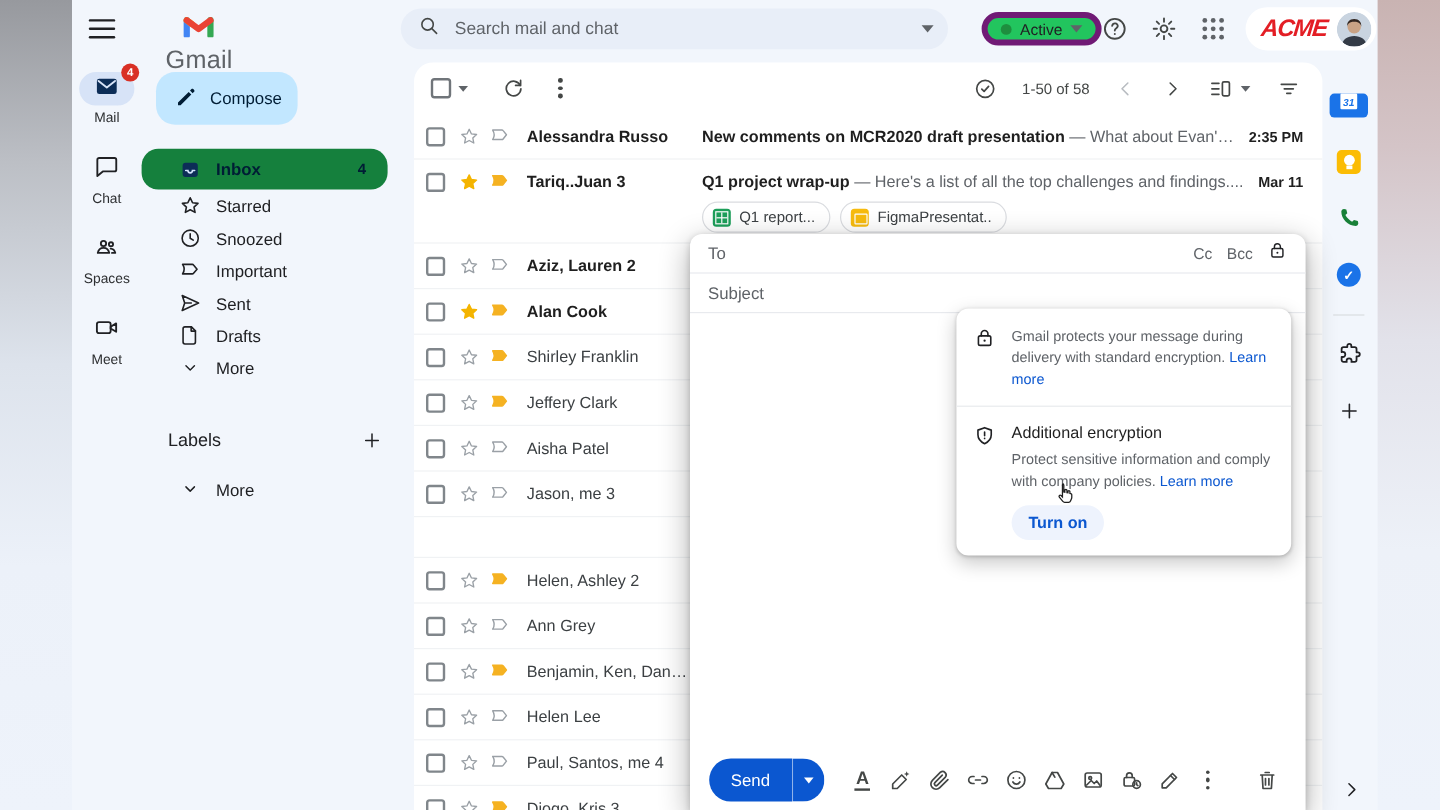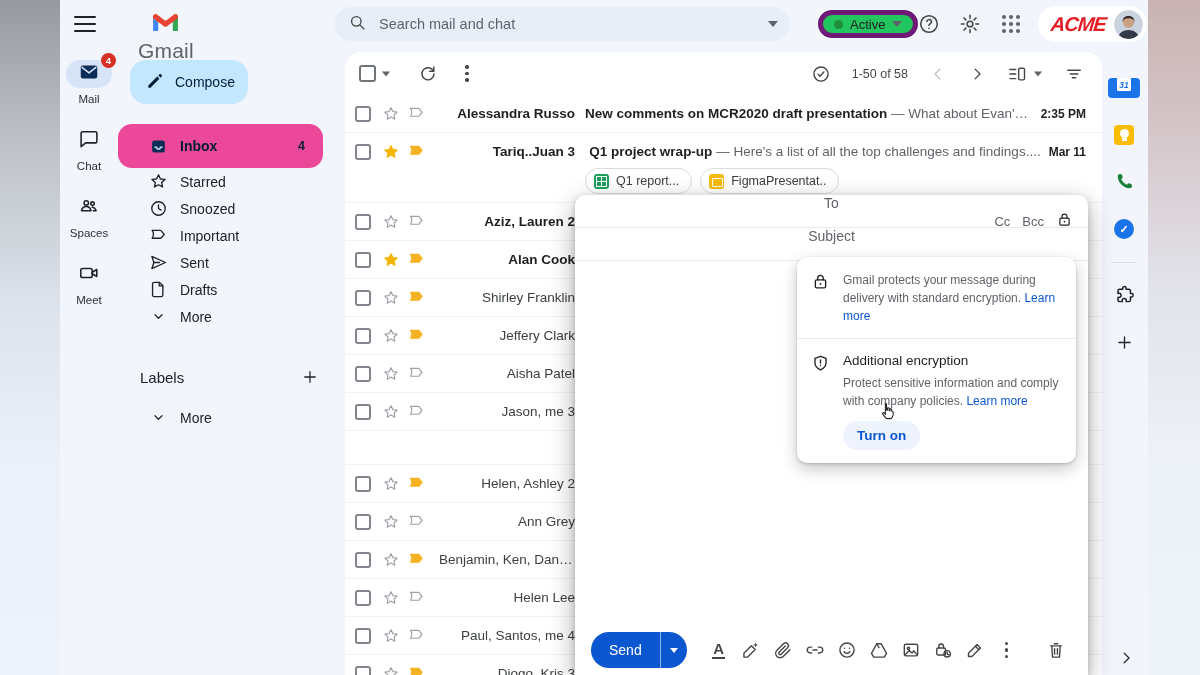--- a/index.html
+++ b/index.html
@@ -42,21 +42,21 @@
   .rail-badge { position:absolute; top:-7px; right:-4px; min-width:15px; height:15px; background:#d93025; color:#fff; border-radius:8px; font-size:9.5px; font-weight:700; display:flex; align-items:center; justify-content:center; padding:0 3px; }
 
   
   .sidebar { position:absolute; left:118px; top:48px; width:227px; bottom:0; z-index:4; }
   .compose-btn { margin:12px 0 0 12px; height:44px; width:118px; background:#c2e7ff; border:none; border-radius:16px; display:flex; align-items:center; gap:10px; padding:0 15px; cursor:pointer; }
   .compose-label { font-size:14px; font-weight:500; color:#001d35; }
   .side-items { margin-top:20px; }
   .side-item { height:27px; display:flex; align-items:center; padding-left:30px; cursor:pointer; border-radius:14px; margin-right:22px; }
   .side-item .si-icon { width:20px; height:20px; display:flex; align-items:center; justify-content:center; }
   .side-item .si-label { margin-left:12px; font-size:14px; color:#202124; }
-  .side-item.active { background:#ec4899; height:44px; }
+  .side-item.active { background:#15803d; height:34px; }
   .side-item.active .si-label { font-weight:700; color:#001d35; }
   .side-count { margin-left:auto; padding-right:18px; font-size:12.5px; font-weight:700; color:#001d35; }
   .labels-row { margin:38px 26px 0 22px; display:flex; align-items:center; }
   .labels-title { font-size:15px; font-weight:500; color:#202124; }
   .labels-plus { margin-left:auto; cursor:pointer; display:flex; }
   .labels-more { margin-top:18px; }
 
   
   .list { position:absolute; left:345px; top:52px; width:757px; bottom:0; background:#fff; border-radius:16px 16px 0 0; z-index:3; overflow:hidden; }
   .list-toolbar { height:43px; display:flex; align-items:center; padding:0 18px 0 14px;gap:44px; }
@@ -64,21 +64,21 @@
   .checkbox { width:17px; height:17px; border:2px solid #70757a; border-radius:3px; background:#fff; cursor:pointer; }
   .lt-refresh { margin-left:22px; } .lt-more { margin-left:22px; }
   .lt-right { margin-left:auto; display:flex; align-items:center; gap:21px; }
   .range-text { font-size:12.5px; color:#444746; }
   .icon-btn { background:none; border:none; cursor:pointer; display:flex; align-items:center; justify-content:center; padding:0; }
   .dots-v { display:flex; flex-direction:column; gap:3px; }
   .dots-v i { width:3.5px; height:3.5px; border-radius:50%; background:#444746; }
   .split-group { display:flex; align-items:center; gap:6px; }
 
   .email-row { border-bottom:1px solid #f0f2f4; cursor:pointer; }
-  .row-main { height:37px; display:flex; align-items:center; padding-left:10px;text-align:right; }
+  .row-main { height:37px; display:flex; align-items:center; padding-left:10px; }
   .row-star, .row-imp { margin-left:0; display:flex; align-items:center; justify-content:center; }
   .row-main .checkbox { width:16px; height:16px; margin-right:11px; border-color:#80868b; }
   .row-star svg { stroke:#9aa0a6; fill:none; }
   .email-row.starred .row-star svg { stroke:#f4b400; fill:#f4b400; }
   .row-imp { margin-left:7px; }
   .row-imp svg { stroke:#9aa0a6; fill:none; }
   .email-row.important .row-imp svg { stroke:#f5b222; fill:#f5b222; }
   .email-sender { width:136px; margin-left:13px; font-size:13.5px; color:#3c4043; white-space:nowrap; overflow:hidden; text-overflow:ellipsis; flex-shrink:0; }
   .email-row.unread .email-sender { font-weight:700; color:#1f1f1f; }
   .subject-area { flex:1; margin-left:10px; font-size:13.5px; white-space:nowrap; overflow:hidden; text-overflow:ellipsis; color:#5f6368; }
@@ -109,21 +109,21 @@
   .keep-icon::after { content:""; position:absolute; left:7.5px; top:12.5px; width:5px; height:3.5px; background:#fff; }
   .tasks-icon { width:20px; height:20px; border-radius:50%; background:#1a73e8; color:#fff; font-size:11px; display:flex; align-items:center; justify-content:center; }
   .tasks-icon::after { content:"\2713"; font-weight:700; }
   .panel-collapse { position:absolute; left:1112px; top:646px; width:28px; height:24px; z-index:4; background:none; border:none; cursor:pointer; display:flex; align-items:center; justify-content:center; }
 
   
   .compose { position:absolute; left:575px; top:195px; width:513px; height:480px; background:#fff; border-radius:10px 10px 0 0; box-shadow:0 8px 26px rgba(0,0,0,.32), 0 2px 6px rgba(0,0,0,.18); z-index:40; }
   .compose-header { height:35px; background:#f6f9fe; border-radius:10px 10px 0 0; display:flex; align-items:center; padding:0 15px; border-bottom:1px solid #eef1f5; }
   .compose-title { font-size:14px; font-weight:700; color:#0b3564; }
   .ch-actions { margin-left:auto; display:flex; align-items:center; gap:17px; }
-  .compose-row { height:33px; display:flex; align-items:center; padding:0 15px; border-bottom:1px solid #e8eaee;flex-direction:column; }
+  .compose-row { height:33px; display:flex; align-items:center; padding:0 15px; border-bottom:1px solid #e8eaee; }
   .cr-label { font-size:14px; color:#5f6368; }
   .cr-right { margin-left:auto; display:flex; align-items:center; gap:12px; }
   .ccbcc { font-size:13px; color:#5f6368; cursor:pointer; }
   .compose-footer { position:absolute; left:0; right:0; bottom:0; height:46px; display:flex; align-items:center; padding:0 18px 4px 16px; }
   .send-group { display:flex; }
   .send-main { height:36px; background:#0b57d0; color:#fff; border:none; border-radius:18px 0 0 18px; padding:0 18px; font-size:14px; font-weight:500; cursor:pointer; font-family:"Liberation Sans",sans-serif; }
   .send-caret { height:36px; width:27px; background:#0b57d0; border:none; border-left:1px solid rgba(255,255,255,.55); border-radius:0 18px 18px 0; cursor:pointer; display:flex; align-items:center; justify-content:center; }
   .send-caret .caret { border-top-color:#fff; border-left-width:4px; border-right-width:4px; border-top-width:5px; }
   .cf-icons { display:flex; align-items:center; gap:4px; margin-left:18px; }
   .cf-icon { width:28px; height:28px; display:flex; align-items:center; justify-content:center; cursor:pointer; background:none; border:none; }

